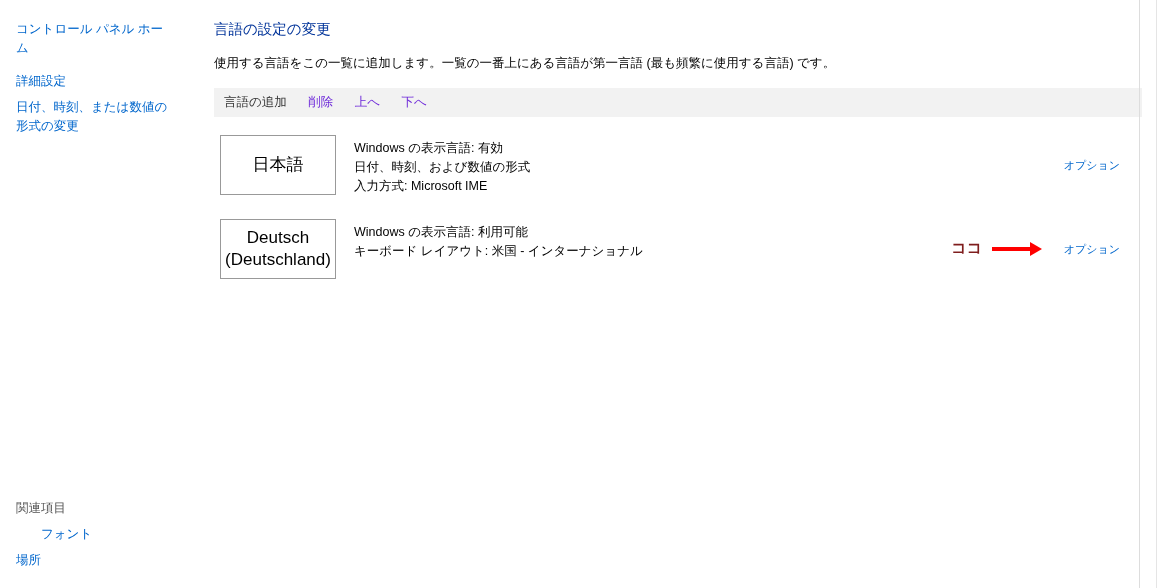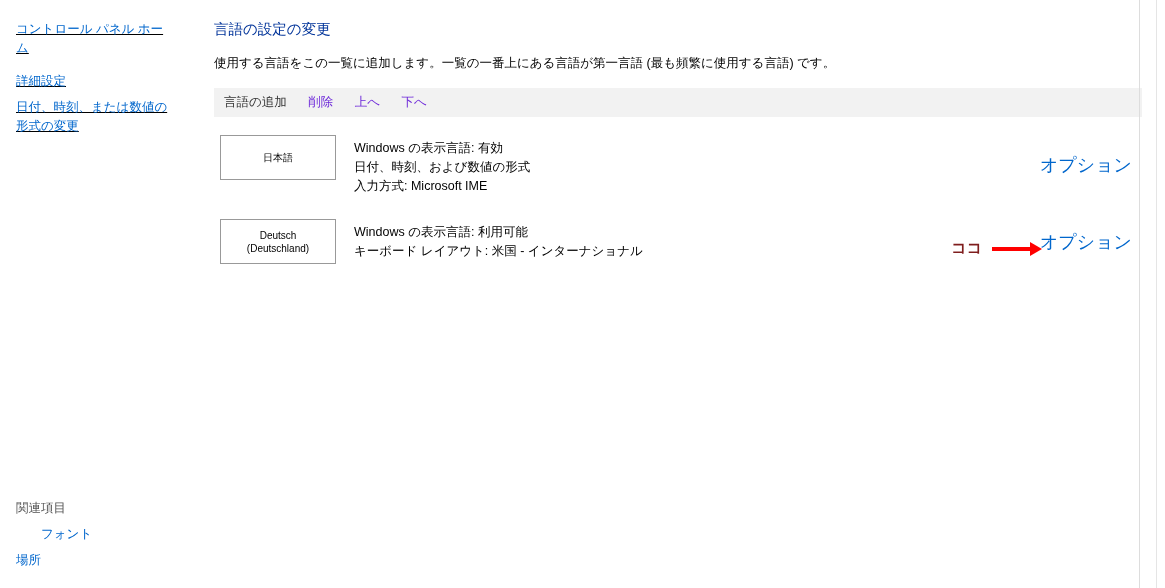--- a/index.html
+++ b/index.html
@@ -15,21 +15,20 @@
       position: relative;
       overflow: hidden;
     }
     .sidebar {
       position: absolute;
       left: 0;
       top: 0;
       width: 190px;
       height: 100%;
       padding: 20px 16px 0 16px;
-      text-decoration: underline;
     }
     .sidebar a {
       color: #0066cc;
       text-decoration: none;
       font-size: 12.5px;
       display: block;
       line-height: 1.5;
     }
     .sidebar-link-home {
       margin-bottom: 14px;
@@ -99,44 +98,44 @@
     }
     .lang-row {
       display: flex;
       align-items: flex-start;
       margin-bottom: 24px;
       position: relative;
     }
     .lang-tile {
       border: 1px solid #999;
       width: 116px;
-      height: 45px;
+      height: 60px;
       display: flex;
       flex-direction: column;
       align-items: center;
       justify-content: center;
-      font-size: 10px;
+      font-size: 17px;
       text-align: center;
       line-height: 1.3;
       margin-right: 18px;
       cursor: pointer;
     }
     .lang-details {
       flex: 1;
       font-size: 12.5px;
       color: #000;
       padding-top: 4px;
       line-height: 1.5;
     }
     .lang-options-link {
       color: #0066cc;
-      font-size: 18px;
+      font-size: 11px;
       text-decoration: none;
       align-self: center;
-      margin-right: 10px;
+      margin-right: 22px;
       cursor: pointer;
     }
     .annotation {
       position: absolute;
       display: flex;
       color: #7f1d1d;
       font-size: 15px;
       font-weight: bold;
       right: 100px;
       top: 20px;

